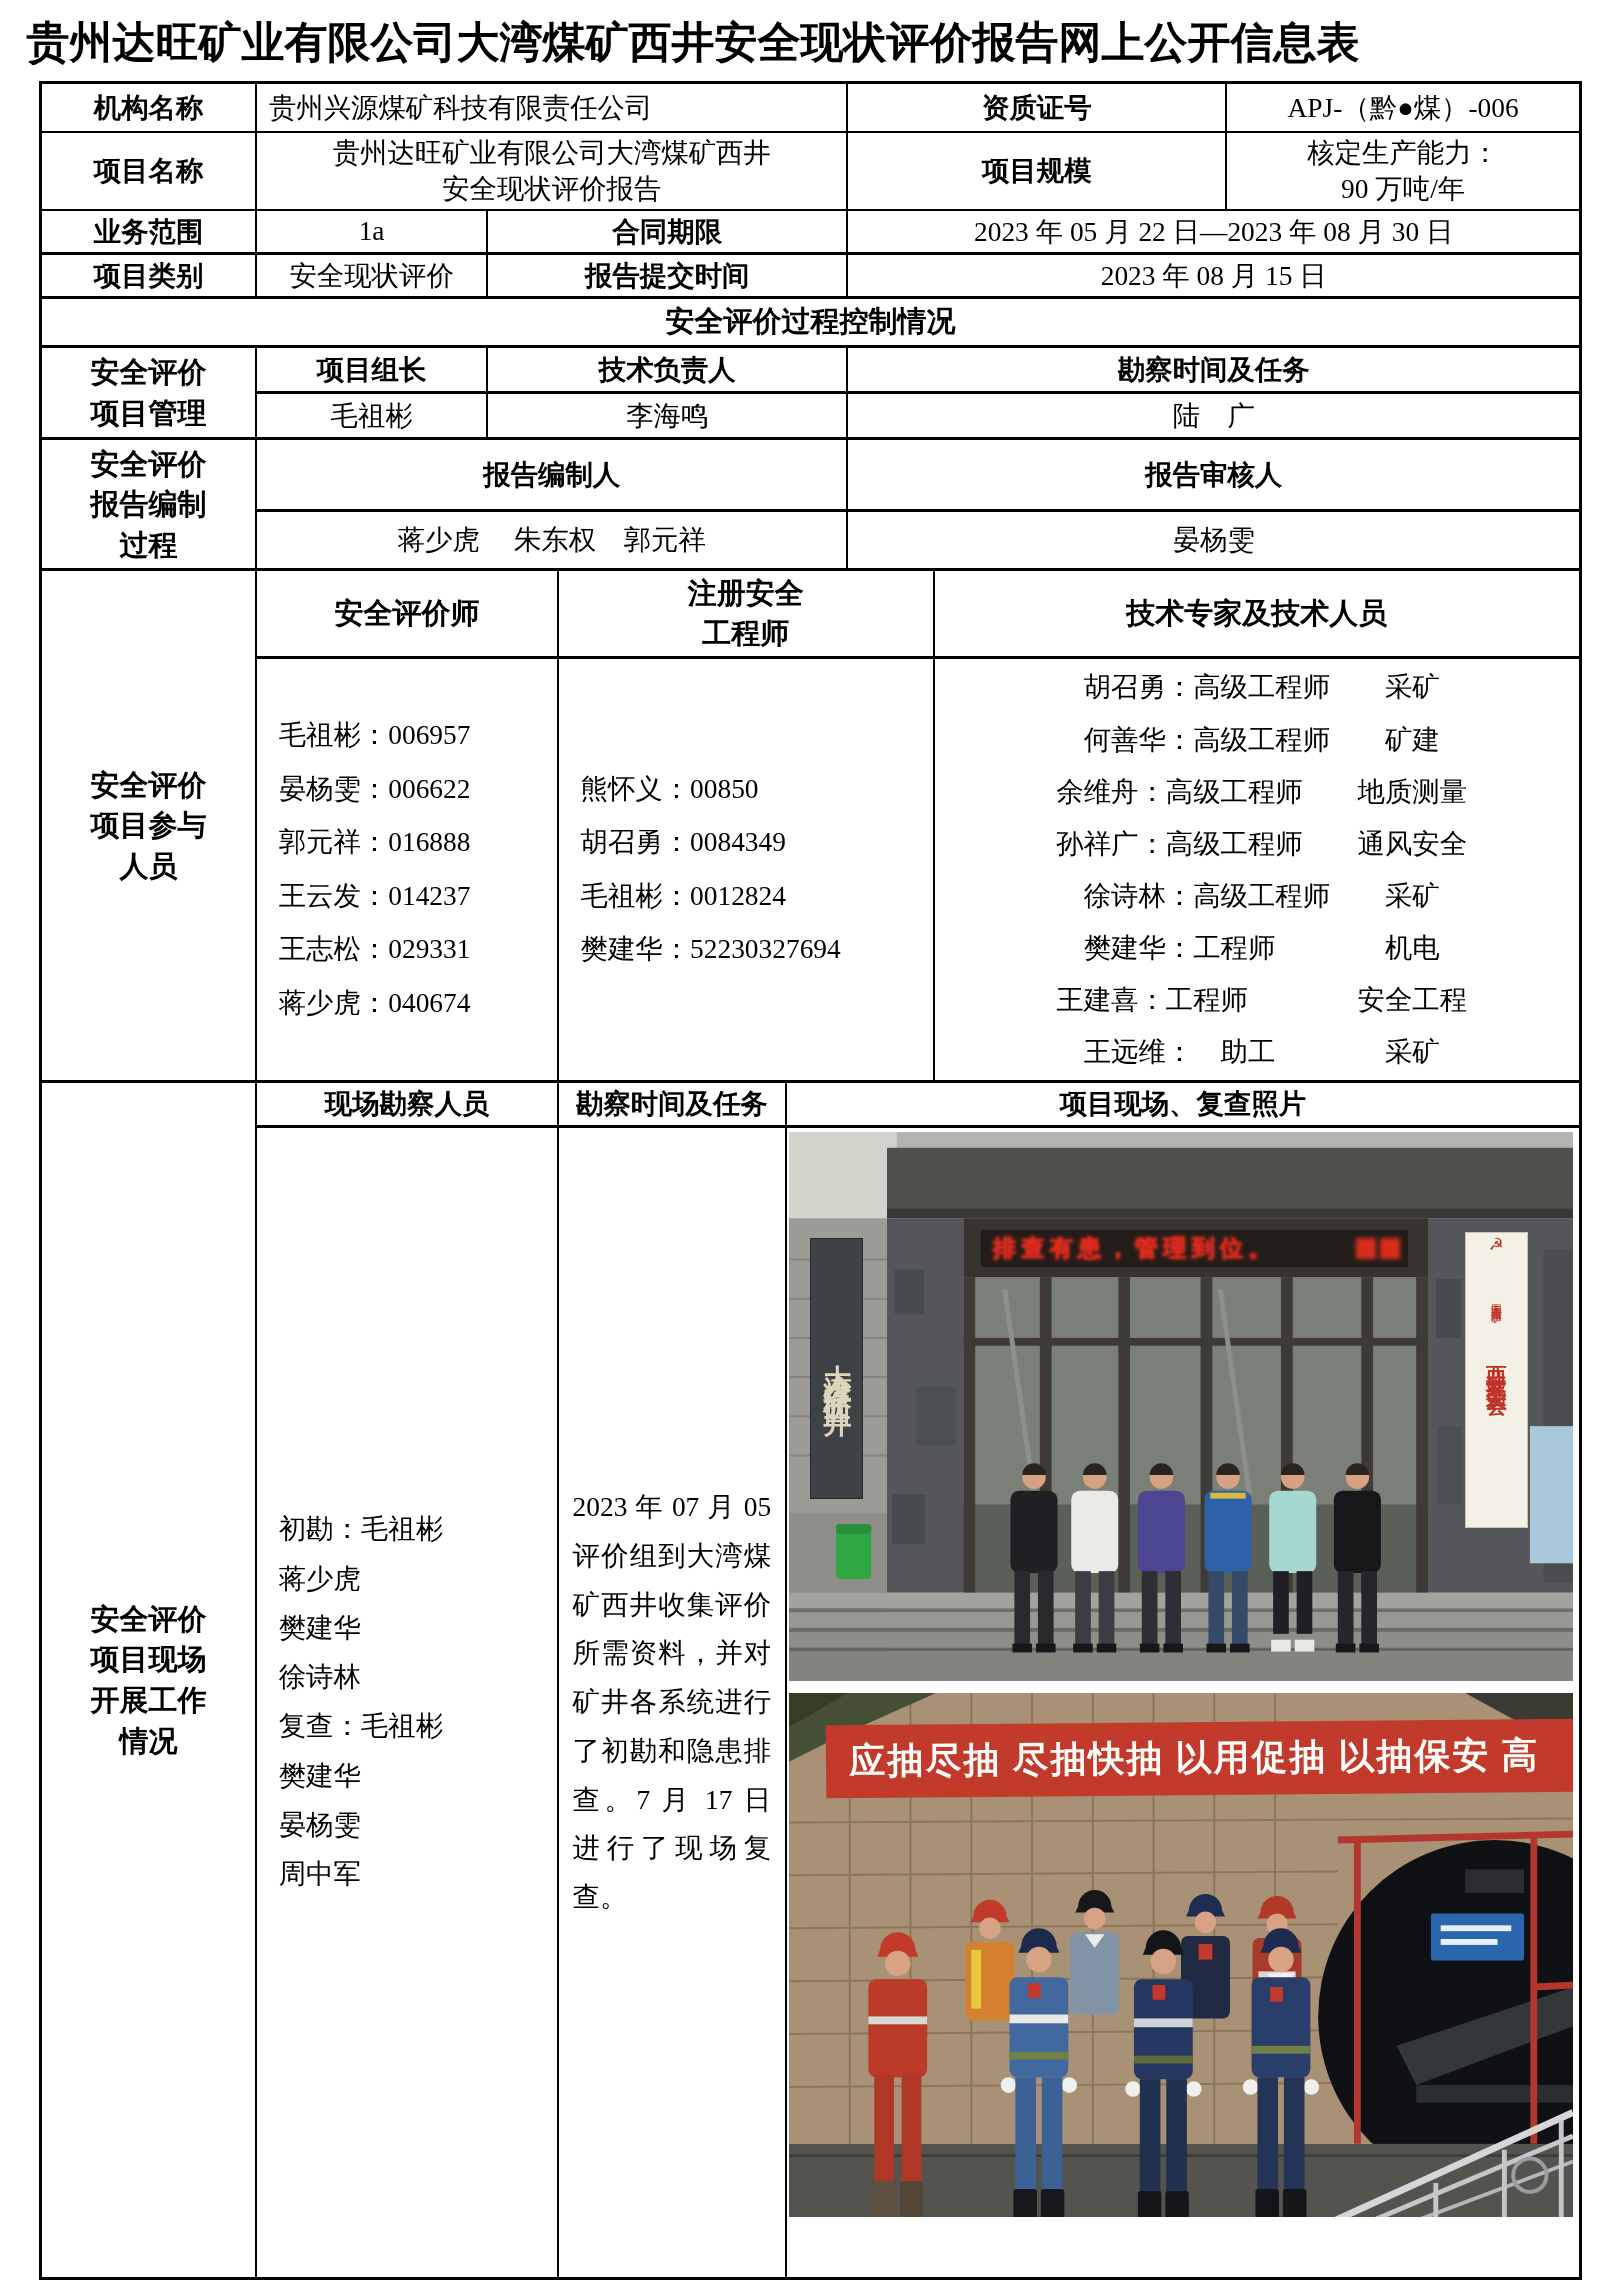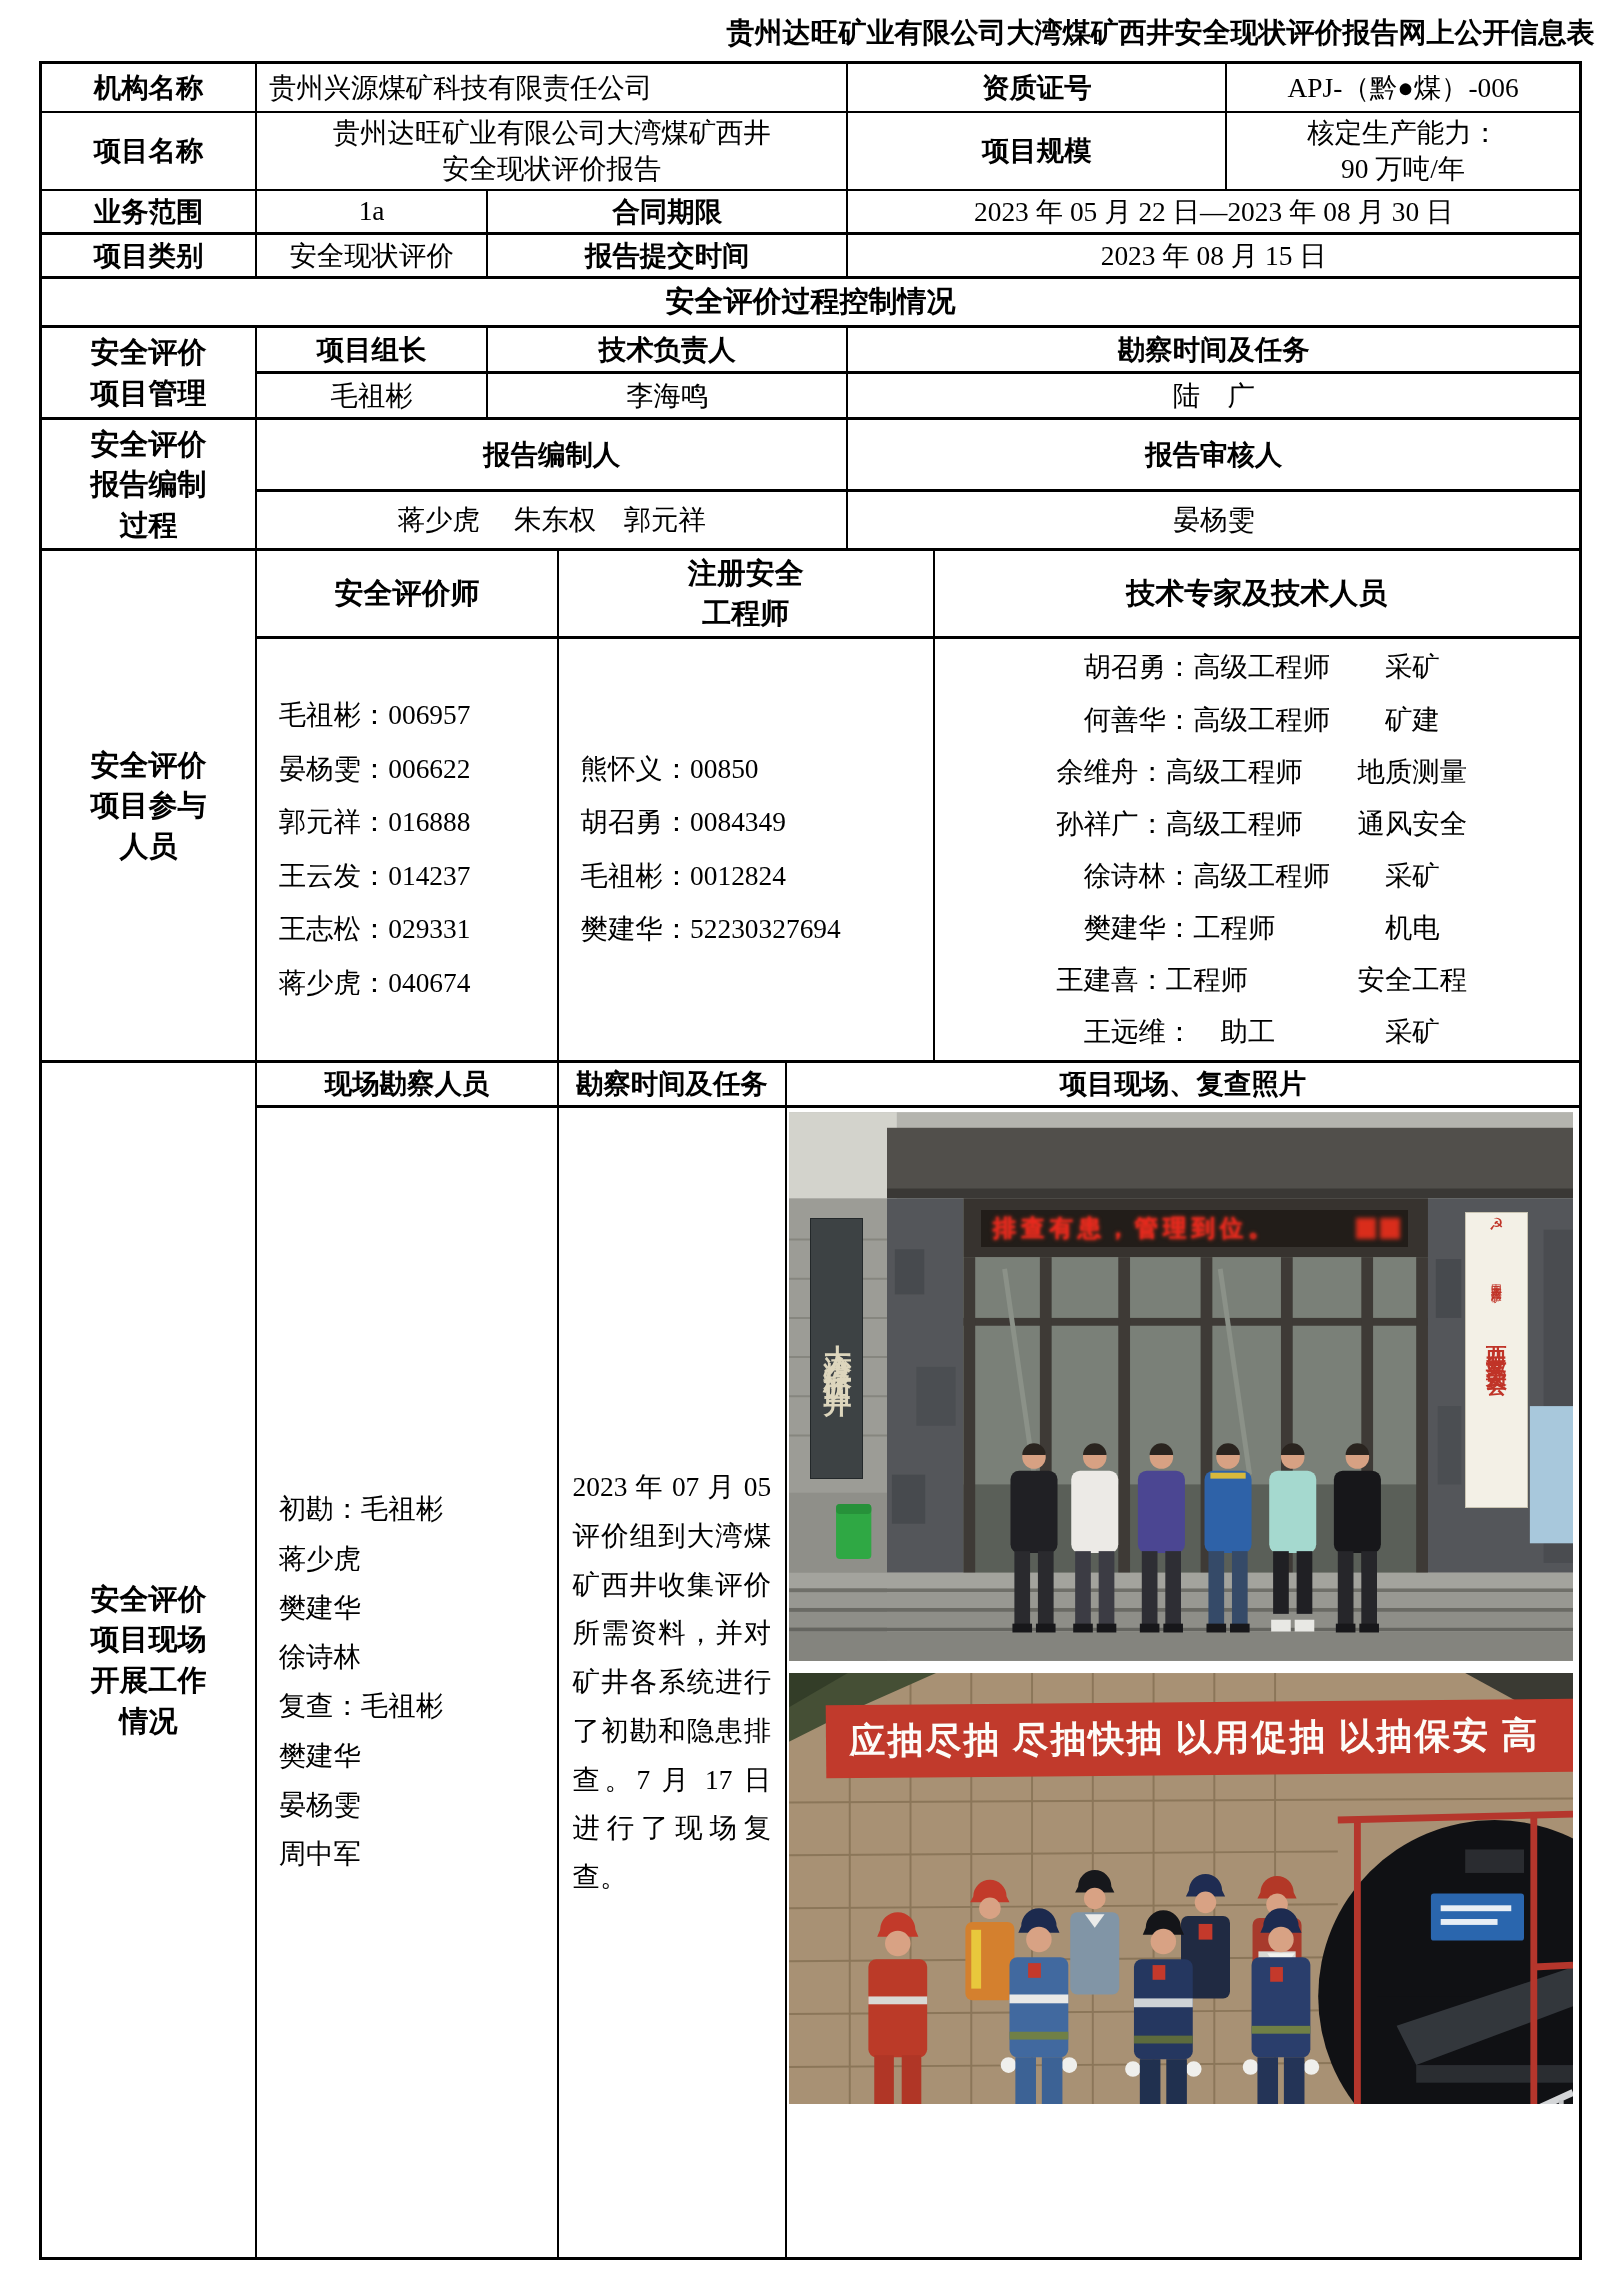--- a/index.html
+++ b/index.html
@@ -1,17 +1,17 @@
 <!DOCTYPE html>
 <html><head>
 <meta charset="utf-8">
 <style>
   html,body{margin:0;padding:0;background:#ffffff;}
   body{width:1621px;height:2293px;position:relative;font-family:"Liberation Serif","DejaVu Serif",serif;color:#000;overflow:hidden;}
-  .title{width:1568px;margin:13.7px auto 9.8px auto;text-align:right;font-size:28px;font-weight:bold;letter-spacing:0px;white-space:nowrap;}
+  .title{width:1568px;margin:13.7px auto 9.8px auto;text-align:left;font-size:43px;font-weight:bold;letter-spacing:0px;white-space:nowrap;}
   table.main{table-layout:fixed;border-collapse:collapse;width:1543px;margin-left:39px;border:3.9px solid #000;}
   td{border:2px solid #000;font-size:27.4px;text-align:center;vertical-align:middle;padding:2px 6px;overflow:hidden;}
   tr.tt>td{border-top-width:3.9px;}
   .b{font-weight:bold;}
   .pre{white-space:pre-line;}
   .l{text-align:left;padding-left:11.8px;}
   .lbl{font-weight:bold;font-size:29px;line-height:1.4;}
   .list{ text-align:left;padding-left:21.6px;font-size:27.4px;line-height:1.95;}
   .elist{text-align:center;padding-left:15.7px;font-size:27.4px;line-height:1.9;}
   .task{text-align:justify;padding:0 13.7px;line-height:1.78;font-size:27.4px;}
@@ -294,21 +294,21 @@
       <div class="ovl plaque">
         <span class="vtext">大湾煤矿西井</span>
       </div>
       <div class="ovl psign">
         <span class="emblem">☭</span>
         <span class="small"><span>中国共产党</span><span>大湾煤矿</span></span>
         <span class="main">西井支部委员会</span>
       </div>
     </div>
 
-    <div class="photo" style="height:431px">
+    <div class="photo" style="height:524px">
       <svg width="784" height="544" viewBox="0 0 800 555">
         <rect x="0" y="0" width="800" height="460" fill="#a89174"></rect>
         <g stroke="#8b7659" stroke-width="2">
           <line x1="0" y1="132" x2="800" y2="128"></line>
                 <line x1="0" y1="186" x2="560" y2="182"></line>
           <line x1="0" y1="240" x2="560" y2="236"></line>
                 <line x1="0" y1="294" x2="560" y2="290"></line>
           <line x1="0" y1="348" x2="560" y2="344"></line>
                 <line x1="0" y1="402" x2="560" y2="398"></line>
           <line x1="62" y1="0" x2="62" y2="460"></line>

